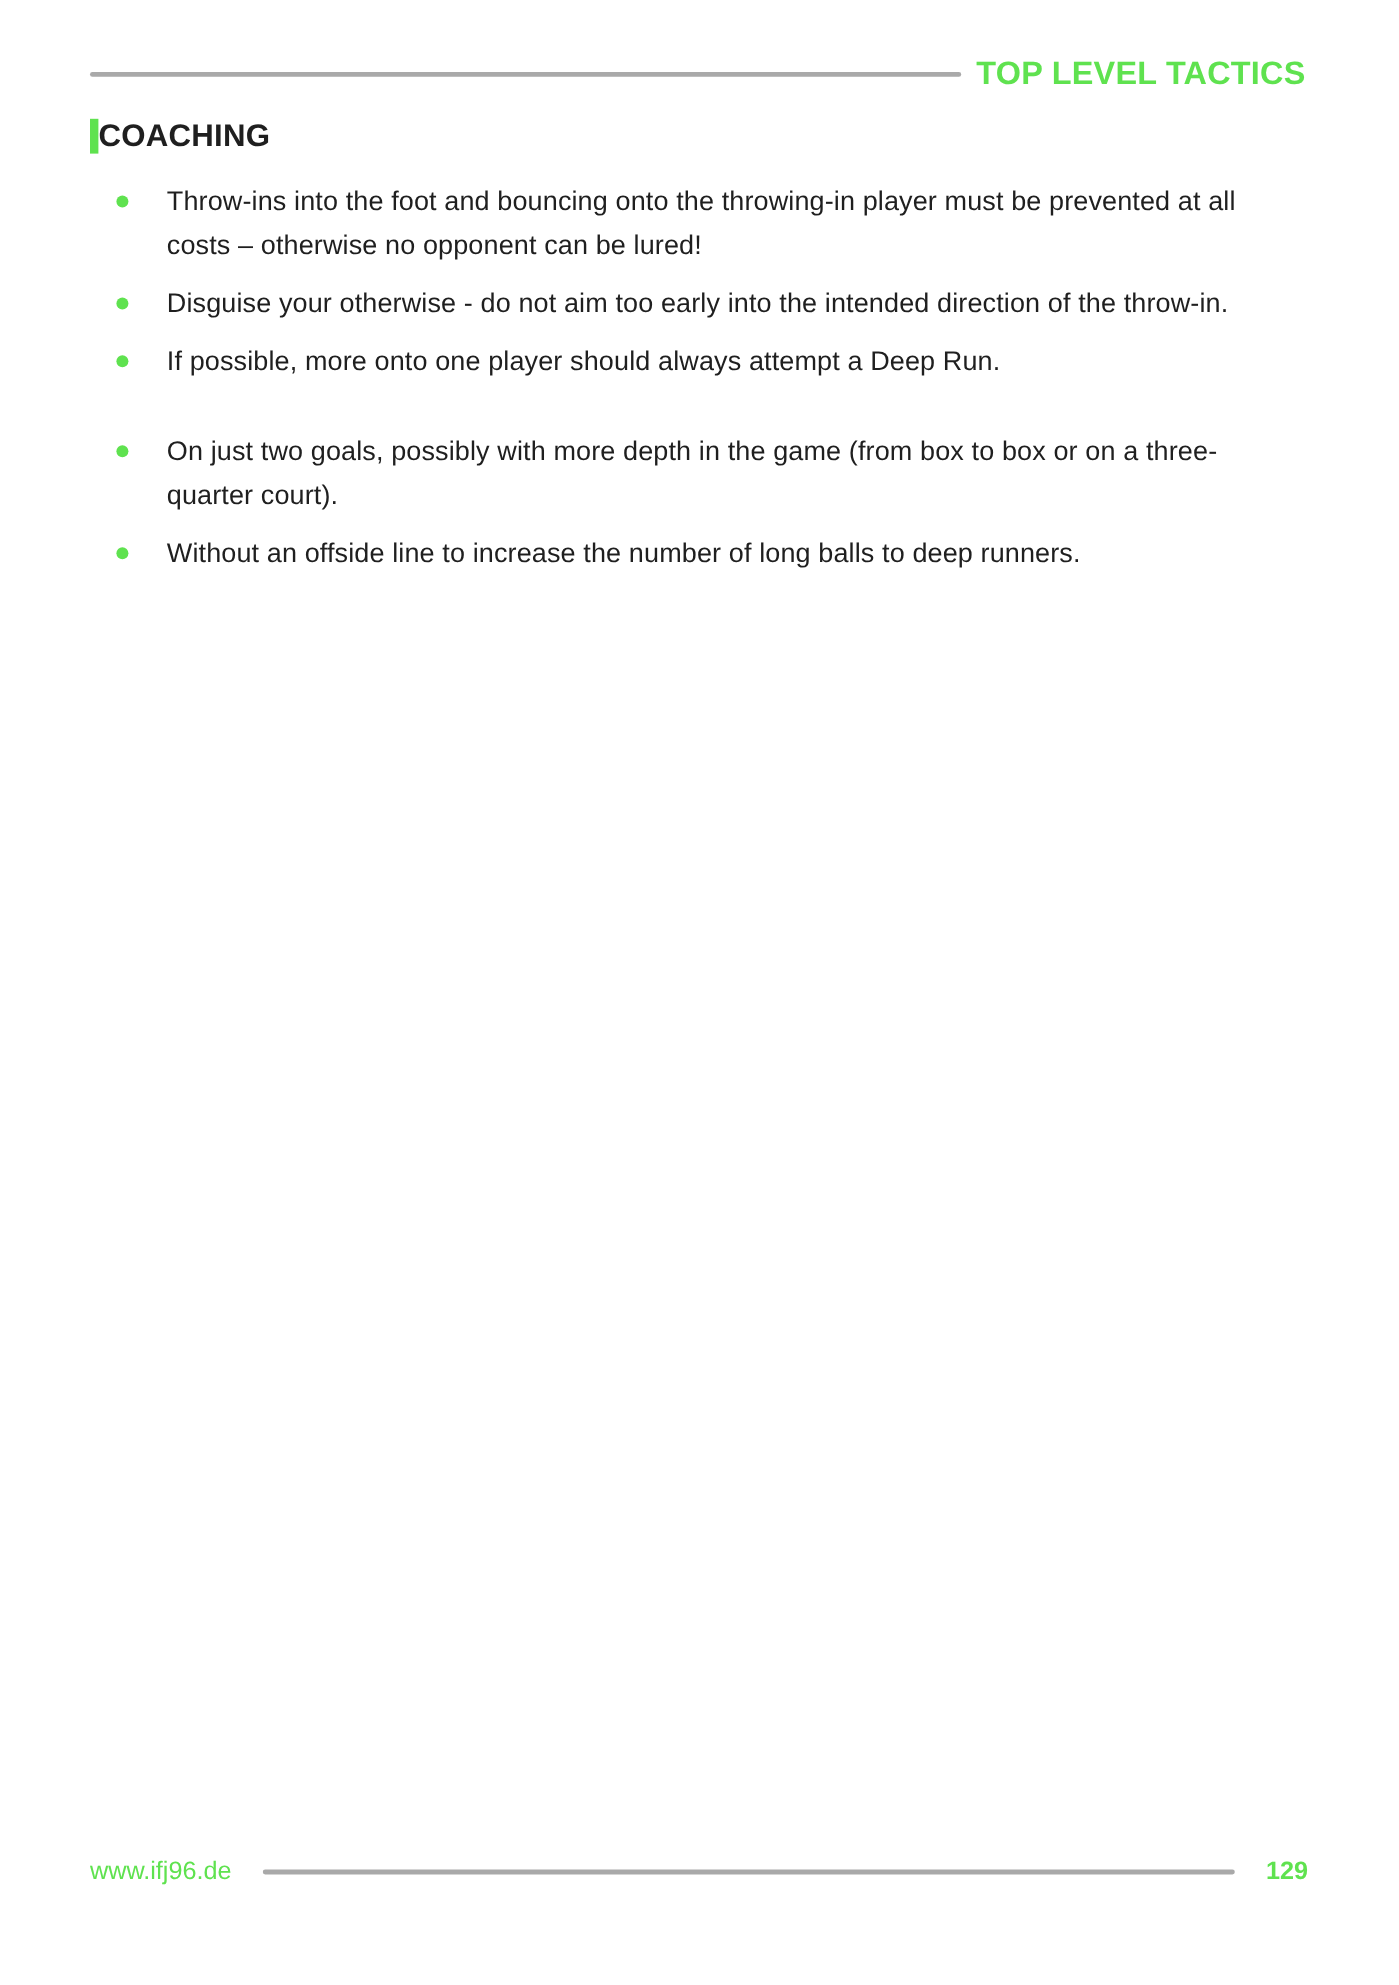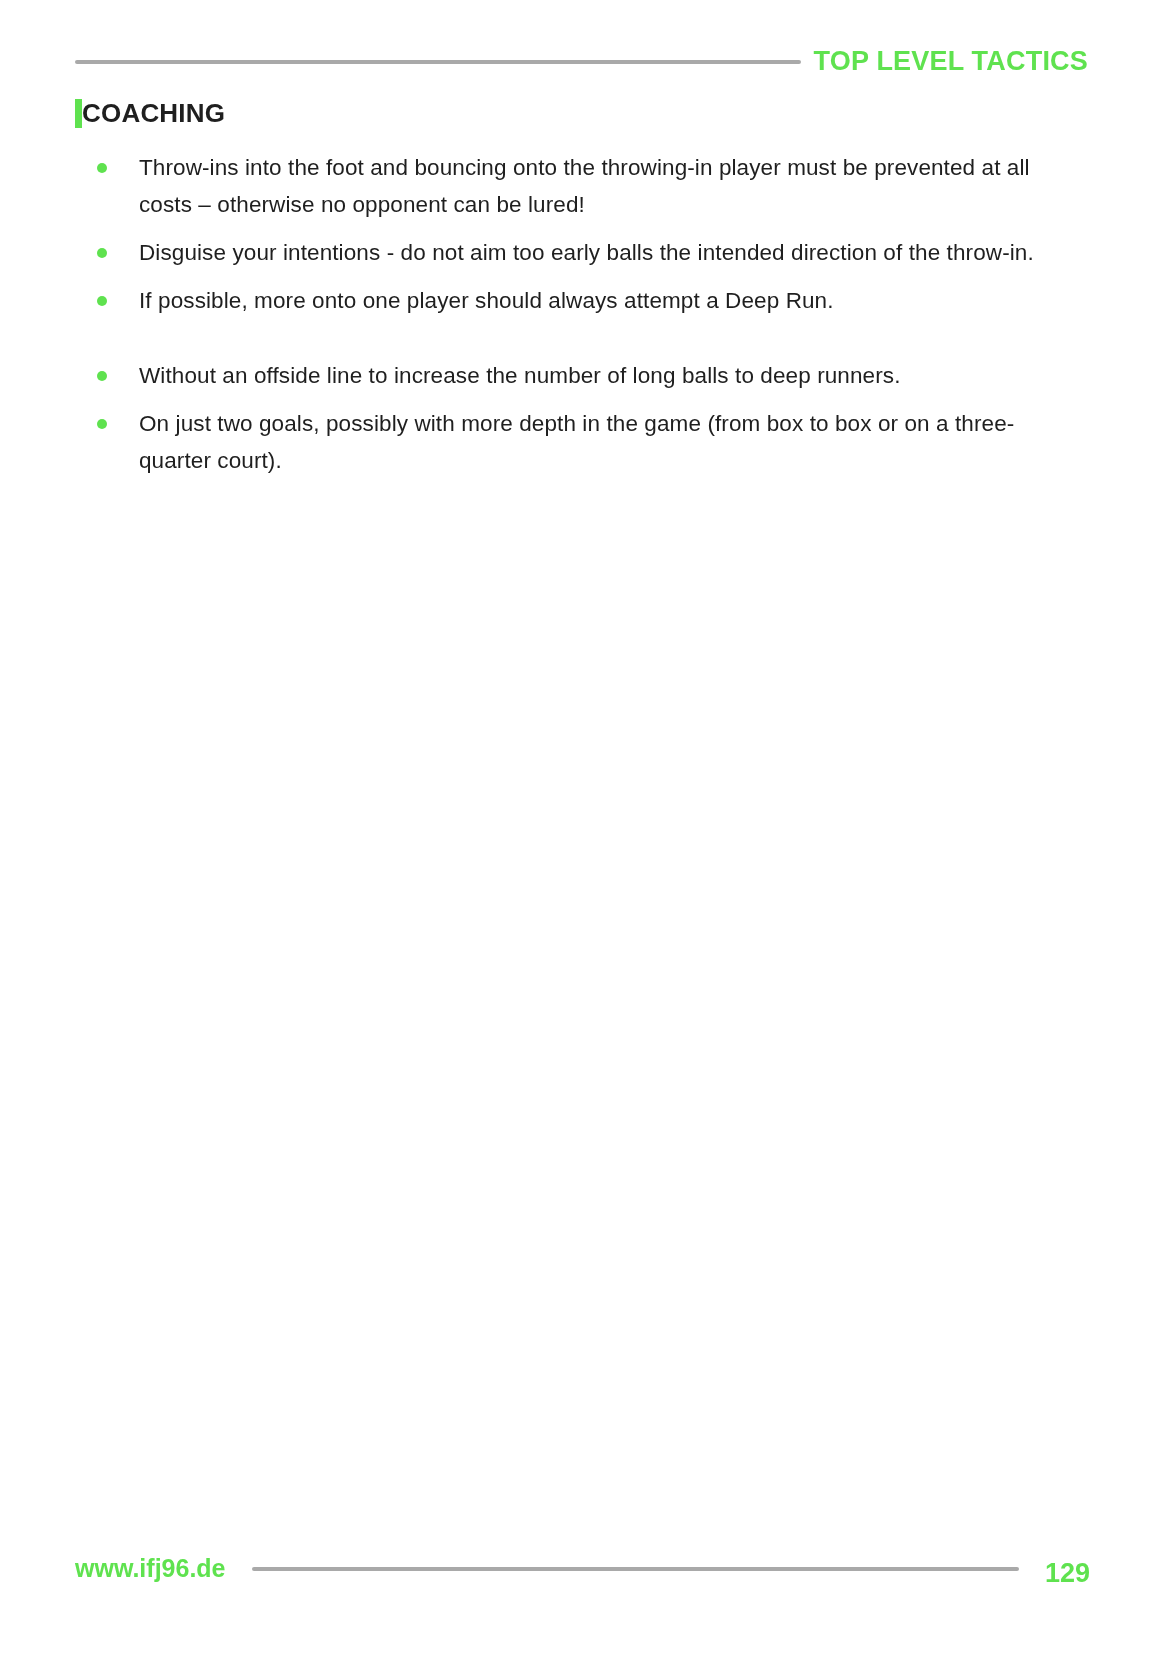--- a/index.html
+++ b/index.html
@@ -99,37 +99,36 @@
     position: absolute;
     left: 75px;
     right: 76px;
     top: 1548px;
     display: flex;
     align-items: center;
     gap: 26px;
   }
   .footer-site {
     color: var(--accent-green, #5fe24f);
-    font-size: 25px;
-    font-weight: 700;
+    font-size: 21px;
+    font-weight: 400;
     text-decoration: none;
     white-space: nowrap;
   }
   .footer-rule {
     flex: 1;
     height: 4px;
     background: var(--rule-gray, #a9a9a9);
     border-radius: 2px;
   }
   .footer-page-number {
     color: var(--accent-green, #5fe24f);
-    font-size: 27px;
+    font-size: 21px;
     font-weight: 700;
     white-space: nowrap;
-    margin-top: 10px;
   }
 </style>
 </head>
 <body>
 
 <div class="page">
 
   <div class="header">
     <div class="header-rule"></div>
     <div class="header-title">TOP LEVEL TACTICS</div>
@@ -142,38 +141,38 @@
         <span class="heading-bar"></span>
         <span class="heading-text">COACHING</span>
       </div>
       <ul class="bullet-list">
         <li>
           <span class="bullet-dot"></span>
           <span class="bullet-text">Throw-ins into the foot and bouncing onto the throwing-in player must be prevented at all costs – otherwise no opponent can be lured!</span>
         </li>
         <li>
           <span class="bullet-dot"></span>
-          <span class="bullet-text">Disguise your intentions - do not aim too early balls the intended direction of the throw-in.</span>
+          <span class="bullet-text">Disguise your otherwise - do not aim too early into the intended direction of the throw-in.</span>
         </li>
         <li>
           <span class="bullet-dot"></span>
           <span class="bullet-text">If possible, more onto one player should always attempt a Deep Run.</span>
         </li>
       </ul>
     </div>
 
     <div class="section">
       <ul class="bullet-list">
         <li>
           <span class="bullet-dot"></span>
-          <span class="bullet-text">Without an offside line to increase the number of long balls to deep runners.</span>
+          <span class="bullet-text">On just two goals, possibly with more depth in the game (from box to box or on a three-quarter court).</span>
         </li>
         <li>
           <span class="bullet-dot"></span>
-          <span class="bullet-text">On just two goals, possibly with more depth in the game (from box to box or on a three-quarter court).</span>
+          <span class="bullet-text">Without an offside line to increase the number of long balls to deep runners.</span>
         </li>
       </ul>
     </div>
 
   </div>
 
   <div class="footer">
     <a class="footer-site" href="#">www.ifj96.de</a>
     <div class="footer-rule"></div>
     <div class="footer-page-number">129</div>

